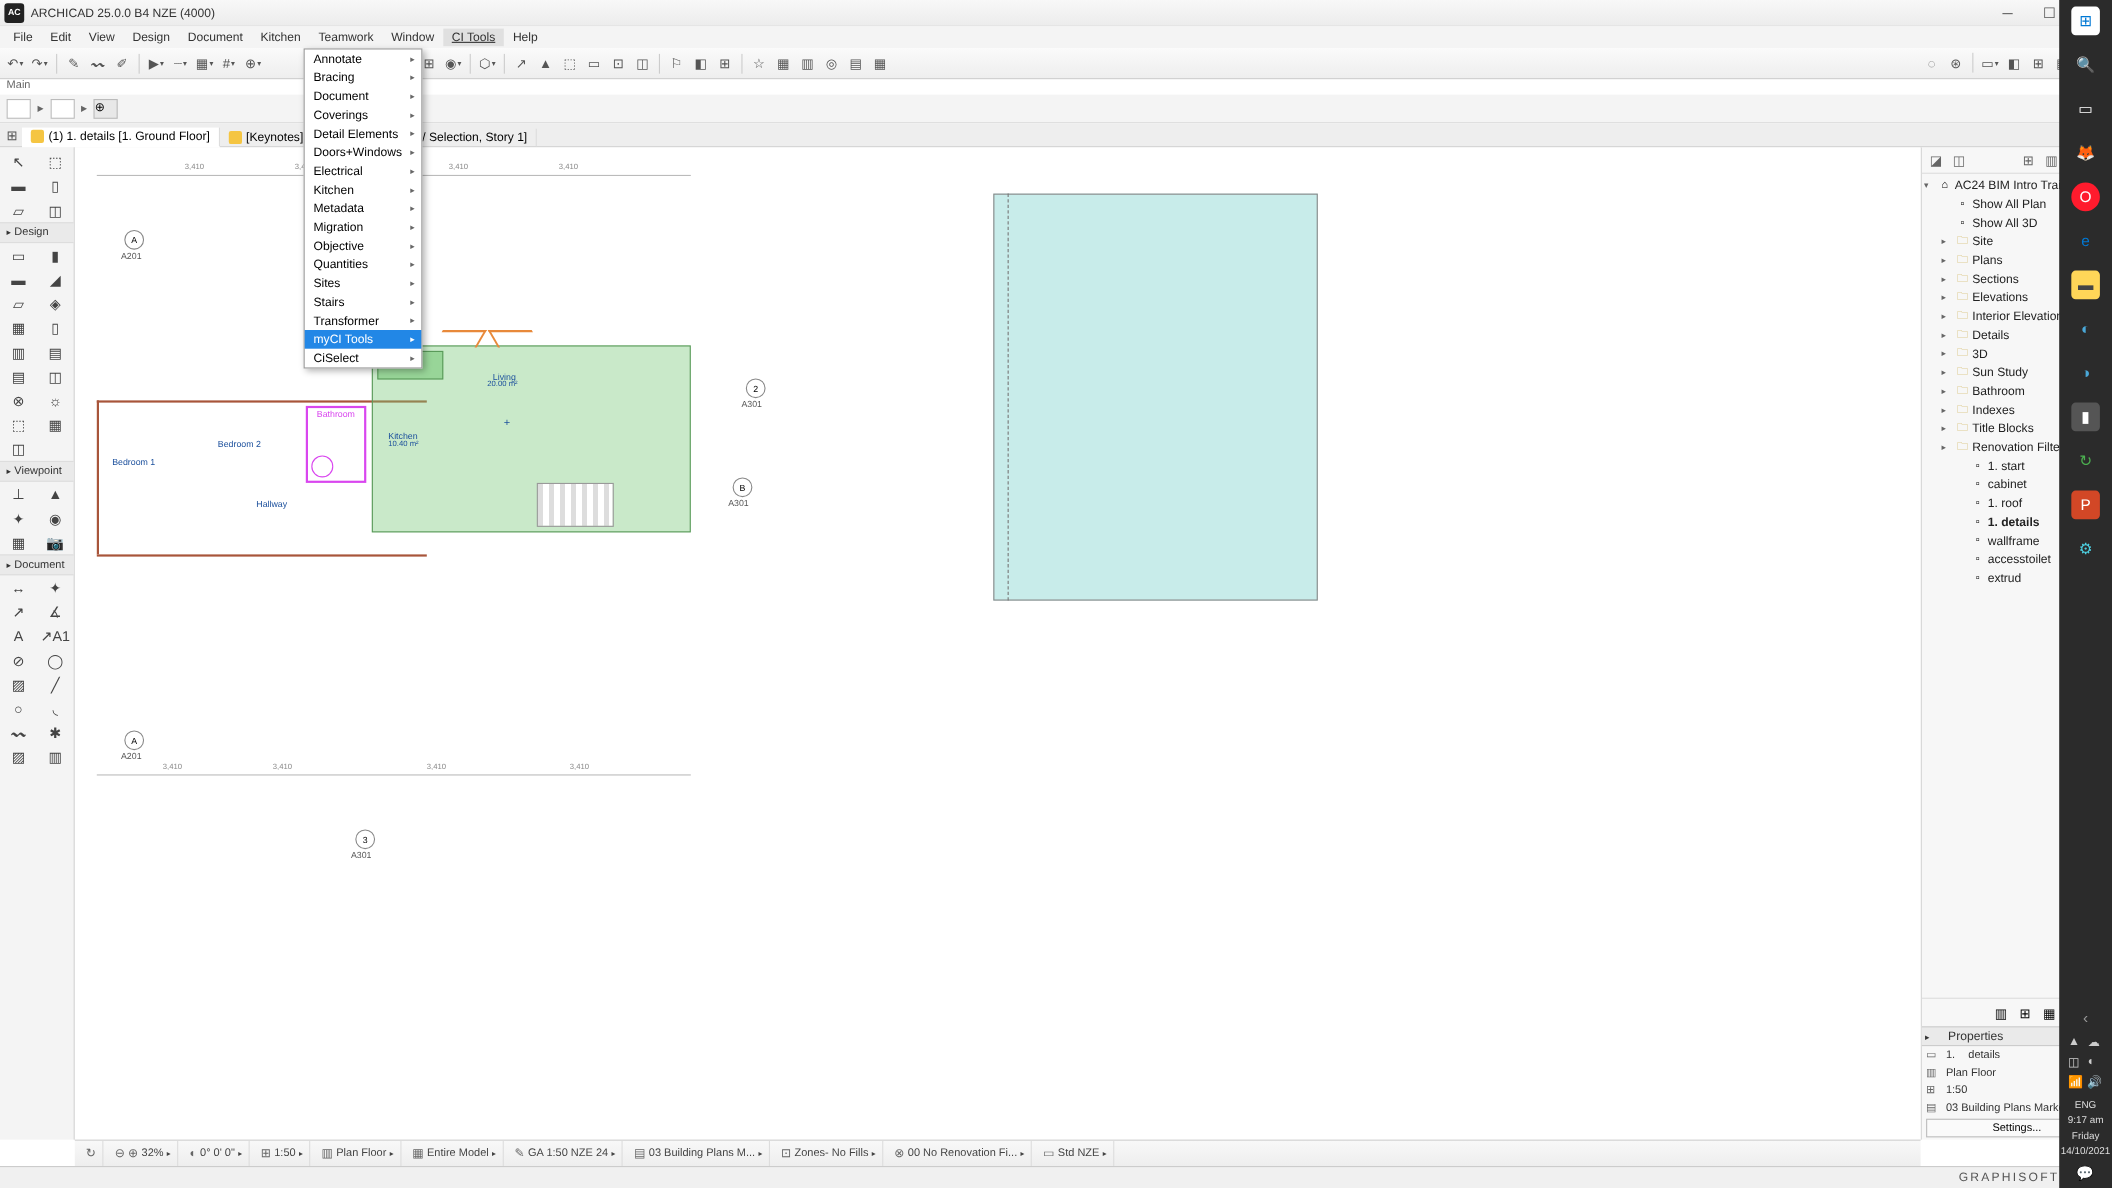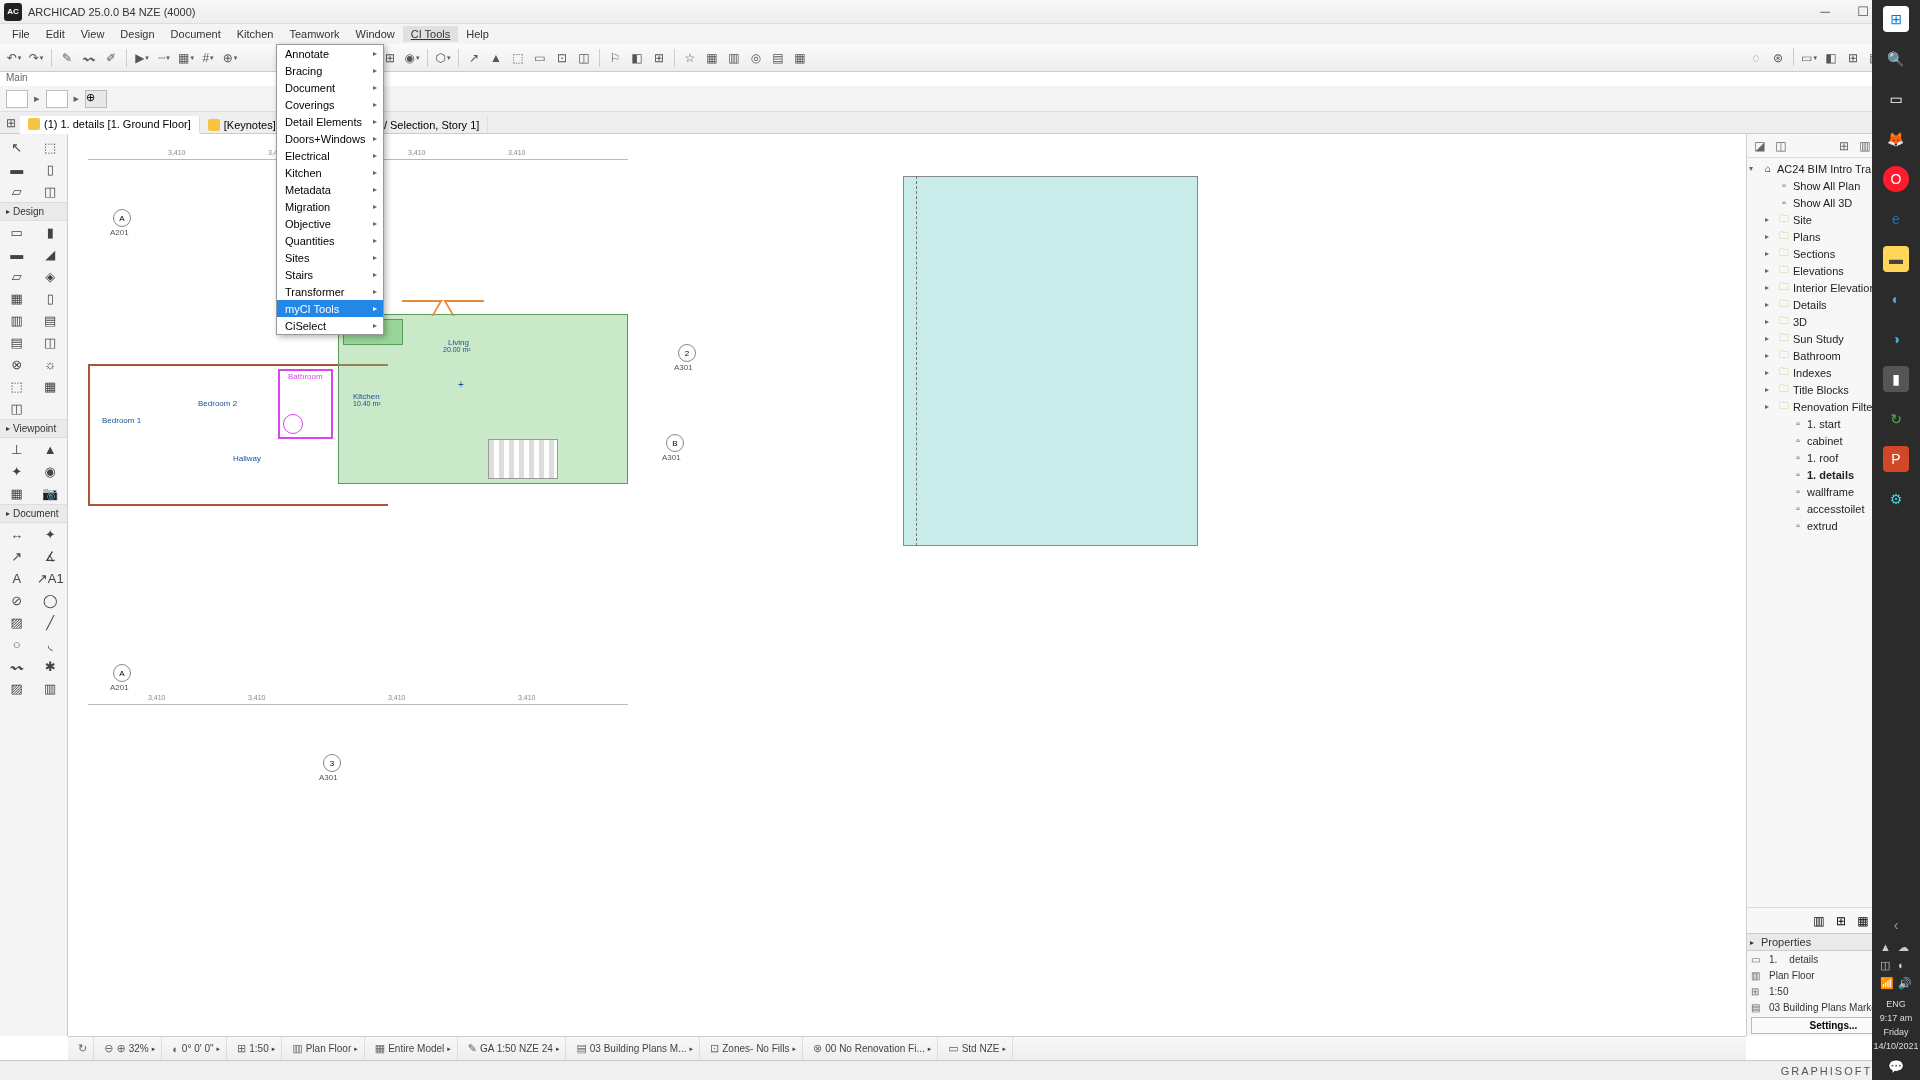--- a/index.html
+++ b/index.html
@@ -65,27 +65,27 @@
 .tree { flex: 1; overflow: auto; font-size: 11px; padding: 2px 0; }
 .tree-item { display: flex; align-items: center; height: 17px; padding-left: 4px; cursor: pointer; white-space: nowrap; }
 .tree-item.bold { font-weight: bold; }
 .tree-toggle { width: 10px; font-size: 8px; color: #666; }
 .tree-icon { width: 14px; height: 12px; margin: 0 2px; display: flex; align-items: center; justify-content: center; font-size: 10px; }
 .folder-icon { color: #c9a942; }
 .tree-label { color: #222; }
 .nav-actions { height: 26px; display: flex; align-items: center; justify-content: flex-end; gap: 4px; padding: 0 4px; border-top: 1px solid #ddd; }
 .nav-actbtn { width: 18px; height: 18px; font-size: 12px; display: flex; align-items: center; justify-content: center; cursor: pointer; }
 
-.props-hdr { height: 18px; background: #eaeaea; display: flex; align-items: center; padding-left: 14px; font-size: 11px; color: #333; border-top: 1px solid #ccc; border-bottom: 1px solid #ccc; position: relative; }
+.props-hdr { height: 18px; background: #eaeaea; display: flex; align-items: center; padding-left: 24px; font-size: 11px; color: #333; border-top: 1px solid #ccc; border-bottom: 1px solid #ccc; position: relative; }
 .props-hdr::before { content: "▸"; position: absolute; left: 3px; font-size: 8px; }
 .props { font-size: 10px; }
 .prop-row { display: flex; align-items: center; height: 16px; padding: 0 4px; gap: 4px; }
 .prop-icon { width: 14px; font-size: 10px; color: #666; }
 .prop-val { color: #333; }
-.settings-btn { margin: 2px 4px; padding: 2px 0; text-align: center; border: 1px solid #bbb; background: #fafafa; font-size: 10px; cursor: pointer; font-weight: bold; }
+.settings-btn { margin: 2px 4px; padding: 2px 0; text-align: center; border: 1px solid #bbb; background: #fafafa; font-size: 10px; cursor: pointer; }
 
 
 .dropdown { position: absolute; left: 276px; top: 44px; width: 108px; background: #fff; border: 1px solid #999; box-shadow: 2px 2px 6px rgba(0,0,0,0.3); z-index: 1000; font-size: 11px; }
 .dd-item { height: 17px; display: flex; align-items: center; padding: 0 8px; cursor: pointer; position: relative; }
 .dd-item::after { content: "▸"; position: absolute; right: 6px; font-size: 8px; color: #666; }
 .dd-item:hover, .dd-item.hover { background: #2287e6; color: #fff; }
 .dd-item.hover::after { color: #fff; }
 
 
 .statusbar { position: absolute; bottom: 20px; left: 68px; right: 174px; height: 24px; background: linear-gradient(#f8f8f8,#eee); border-top: 1px solid #ccc; display: flex; align-items: center; font-size: 10px; padding: 0 4px; gap: 4px; }

